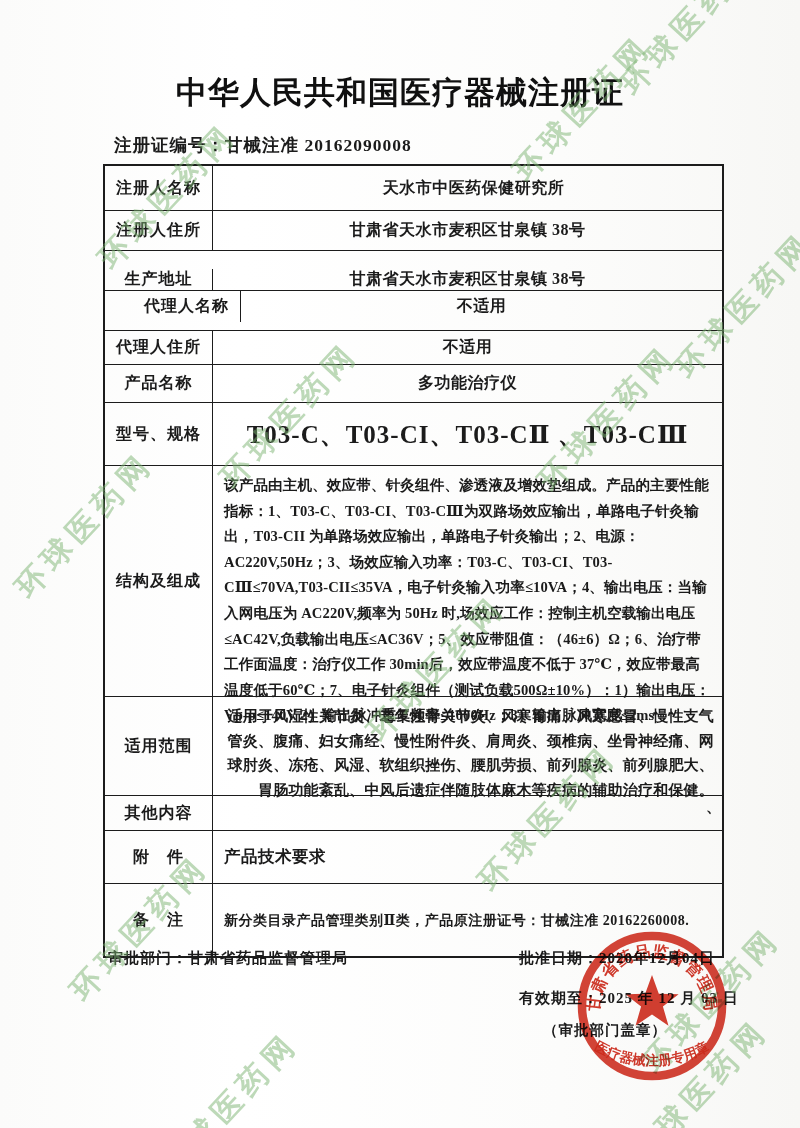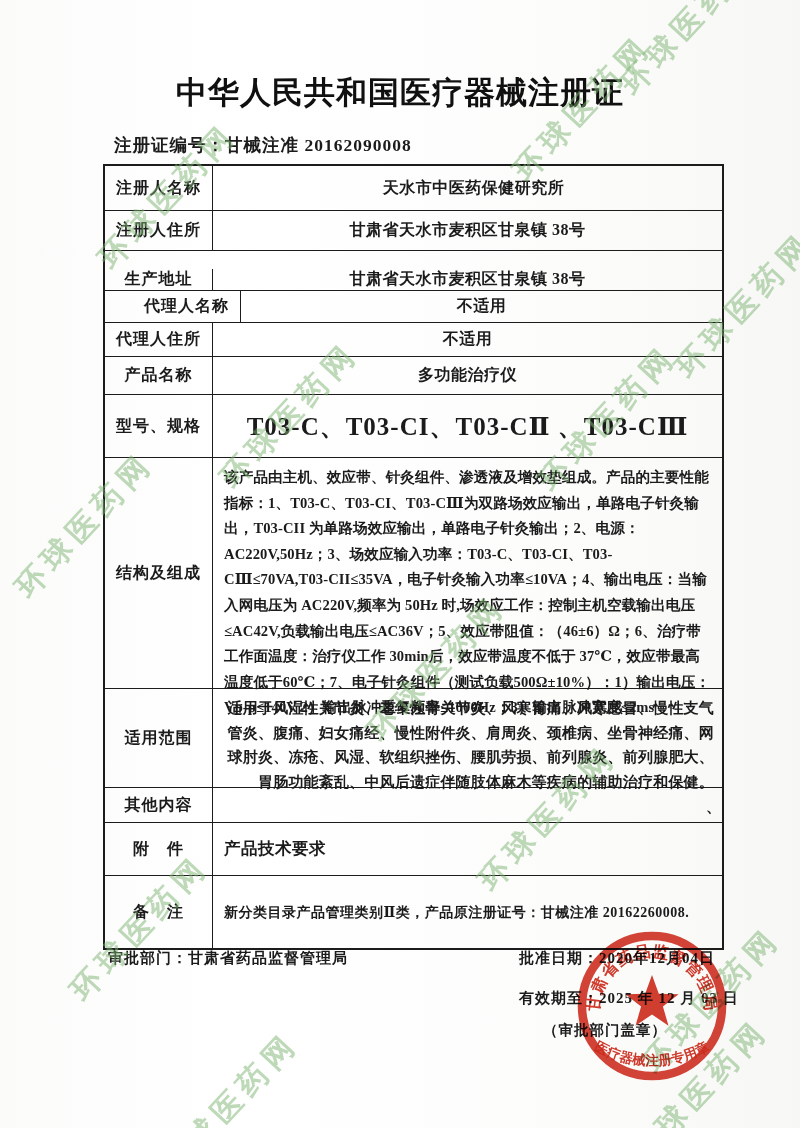--- a/index.html
+++ b/index.html
@@ -77,21 +77,21 @@
         <div class="cell-value center">甘肃省天水市麦积区甘泉镇 38号</div>
       </div>
       <div class="row" style="height: 40px; align-items: flex-end;">
         <div class="cell-label">生产地址</div>
         <div class="cell-value center">甘肃省天水市麦积区甘泉镇 38号</div>
       </div>
       <div class="row" style="height: 32px; padding-left: 28px;">
         <div class="cell-label">代理人名称</div>
         <div class="cell-value center">不适用</div>
       </div>
-      <div class="row" style="height: 34px;">
+      <div class="row" style="height: 34px; margin-top: 8px;">
         <div class="cell-label">代理人住所</div>
         <div class="cell-value center">不适用</div>
       </div>
       <div class="row" style="height: 38px;">
         <div class="cell-label">产品名称</div>
         <div class="cell-value center">多功能治疗仪</div>
       </div>
       <div class="row model" style="height: 63px;">
         <div class="cell-label">型号、规格</div>
         <div class="cell-value center">T03-C、T03-CI、T03-CⅡ 、T03-CⅢ</div>

